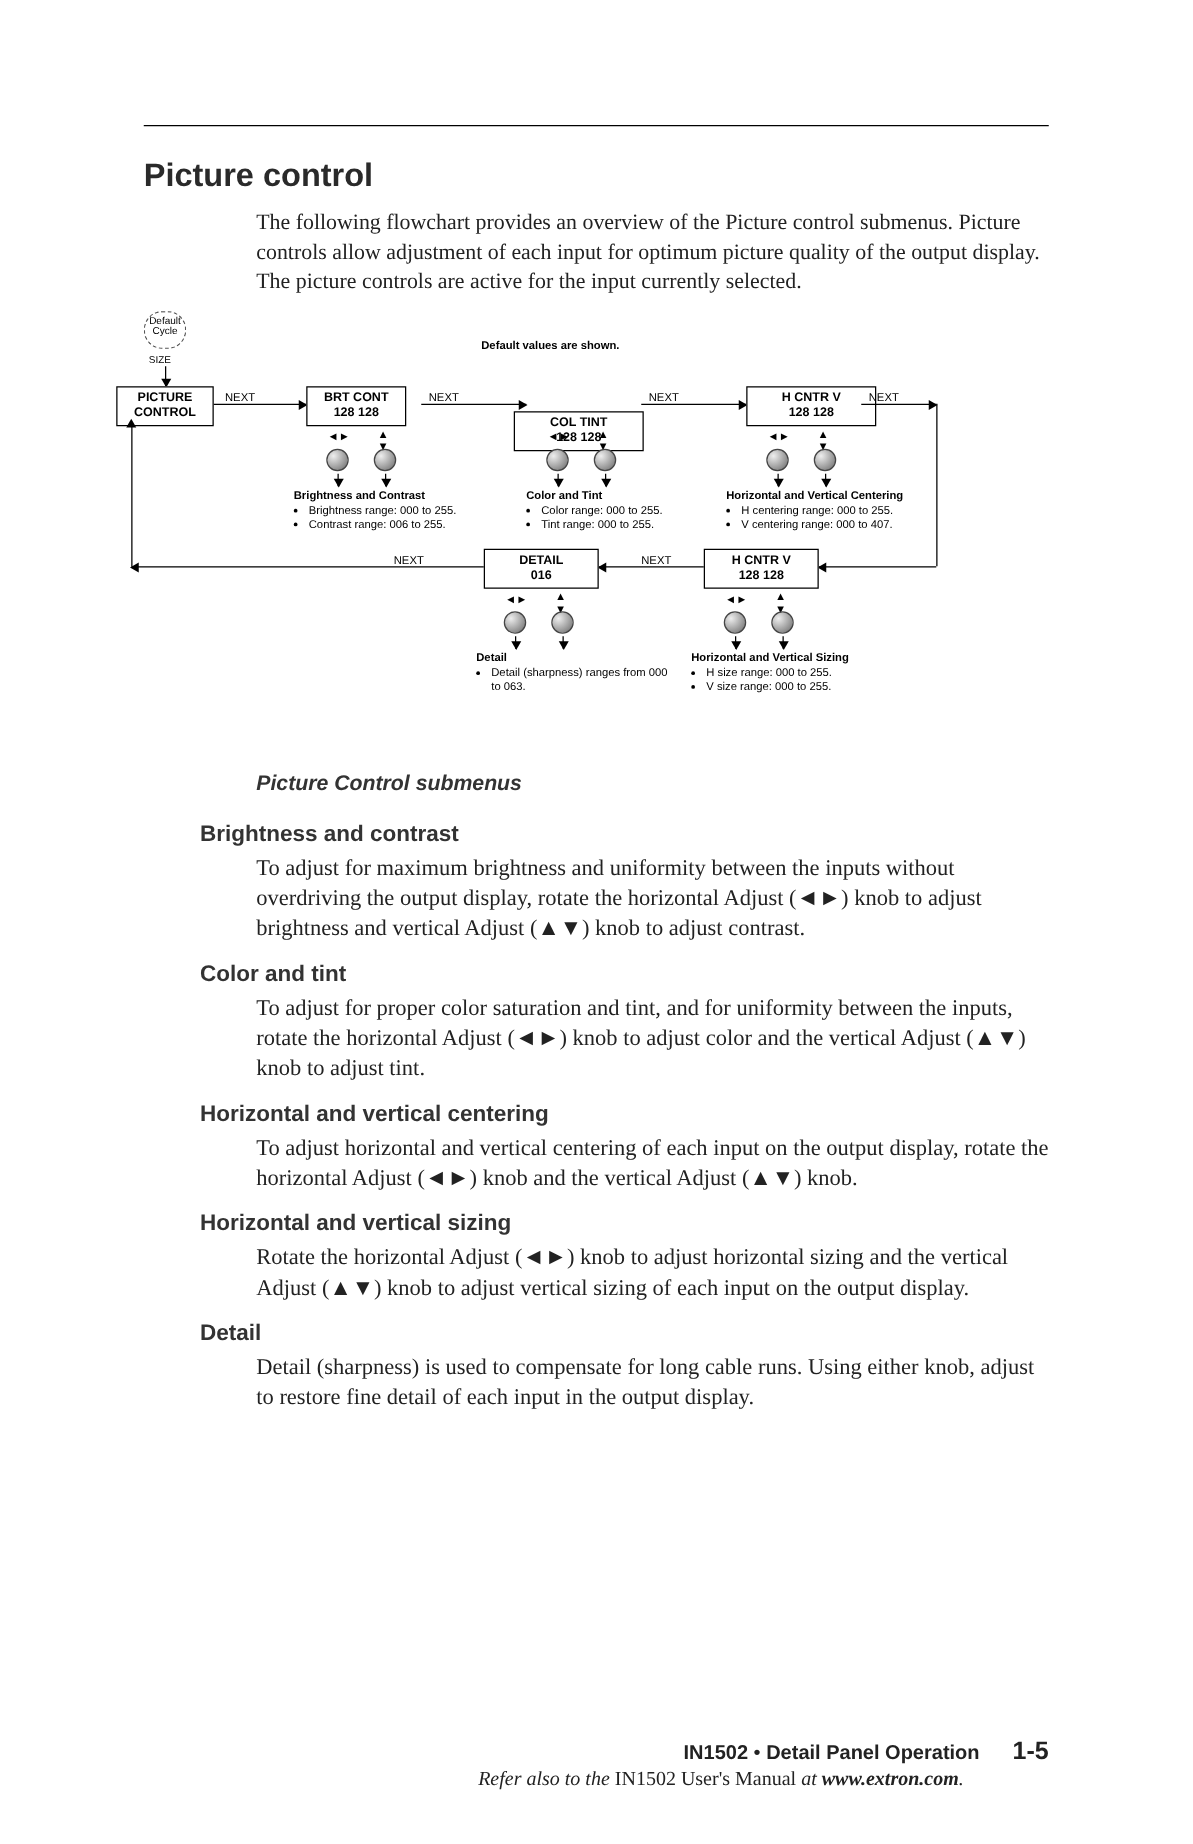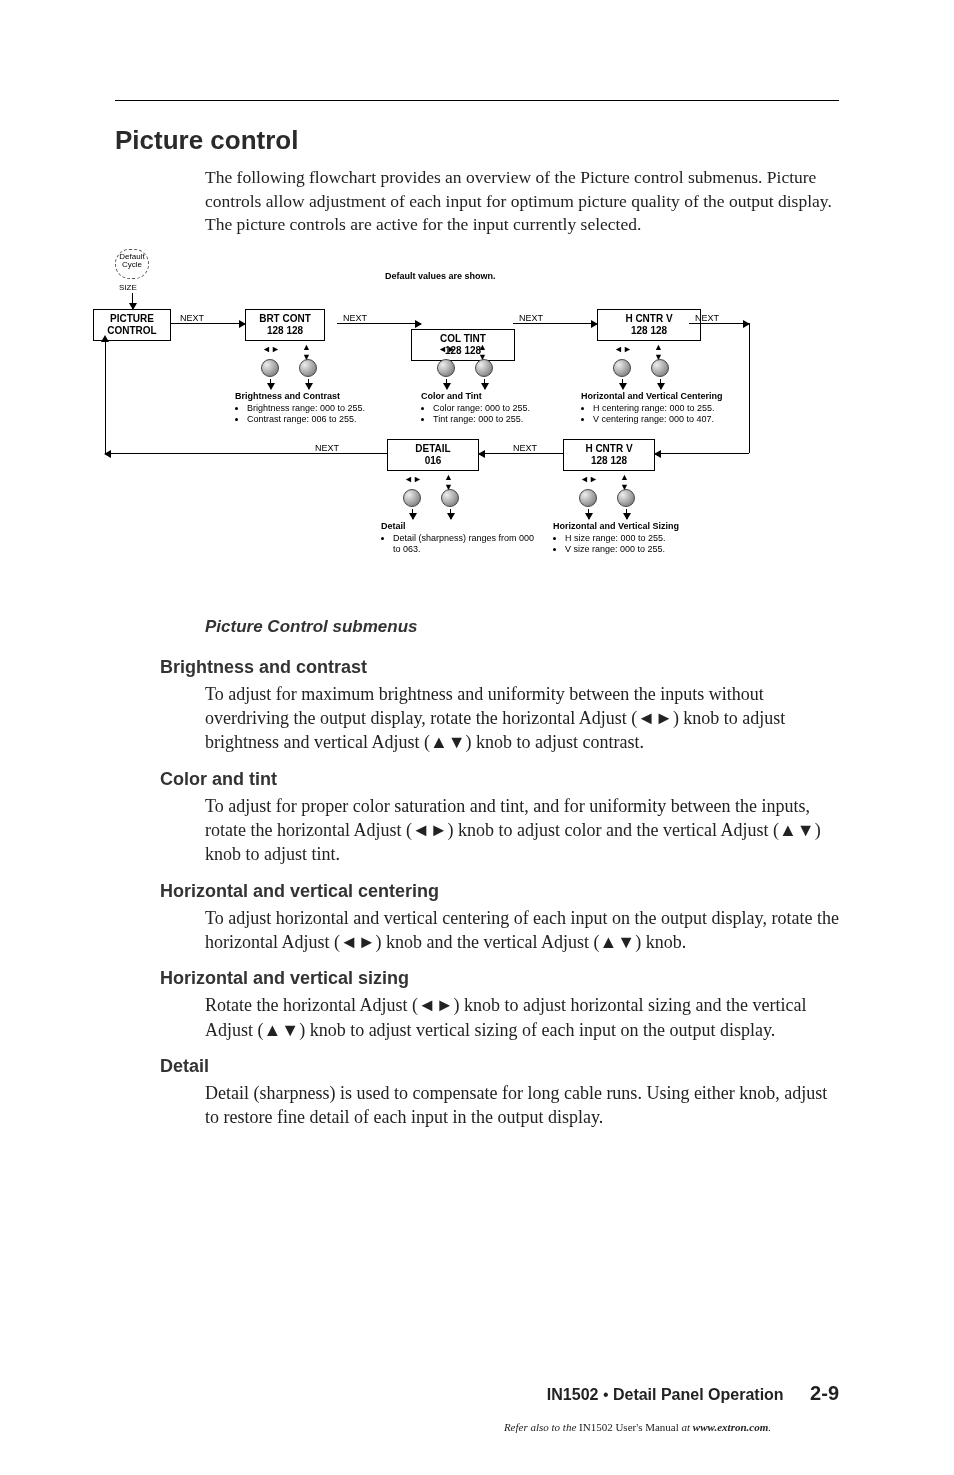--- a/index.html
+++ b/index.html
@@ -154,23 +154,23 @@
     text-align:right;
     font-family: Helvetica, Arial, sans-serif;
   }
   .footer-main {
     font-size:16px;
     font-weight:bold;
   }
   .footer-main .light { font-weight:normal; }
   .footer-page { font-weight:900; font-size:20px; padding-left:22px; color:#222;}
   .footer-sub {
-    font-size:11px;
+    font-size:16px;
     font-style:italic;
-    margin-top:16px;
+    margin-top:2px;
     font-family: "Palatino Linotype", Palatino, serif;
     font-weight:normal;
   }
   .footer-sub .bold { font-weight:bold; font-style:italic; }
 </style>
 </head>
 <body>
 
 <hr class="hr-top">
 
@@ -329,18 +329,18 @@
 <p class="body">Rotate the horizontal Adjust (◄►) knob to adjust horizontal sizing and the vertical Adjust (▲▼) knob to adjust vertical sizing of each input on the output display.</p>
 
 <h2 class="sub">Detail</h2>
 <p class="body">Detail (sharpness) is used to compensate for long cable runs.  Using either knob, adjust to restore fine detail of each input in the output display.</p>
 
 <div class="footer">
   <div class="footer-main">
     <span>IN1502</span>
     <span class="light"> • </span>
     <span>Detail Panel Operation</span>
-    <span class="footer-page">2-9</span>
+    <span class="footer-page">1-5</span>
   </div>
   <div class="footer-sub" style="padding-right:68px;">
     <span>Refer also to the </span><span style="font-style:normal;">IN1502 User's Manual</span><span> at </span><span class="bold">www.extron.com</span><span>.</span>
   </div>
 </div>
 
 </body></html>

